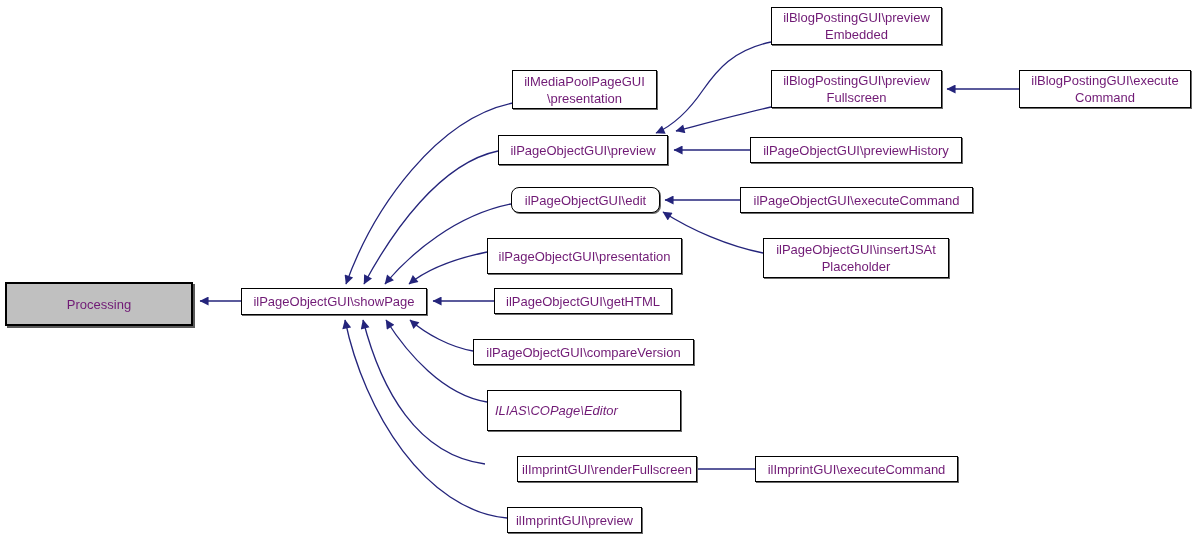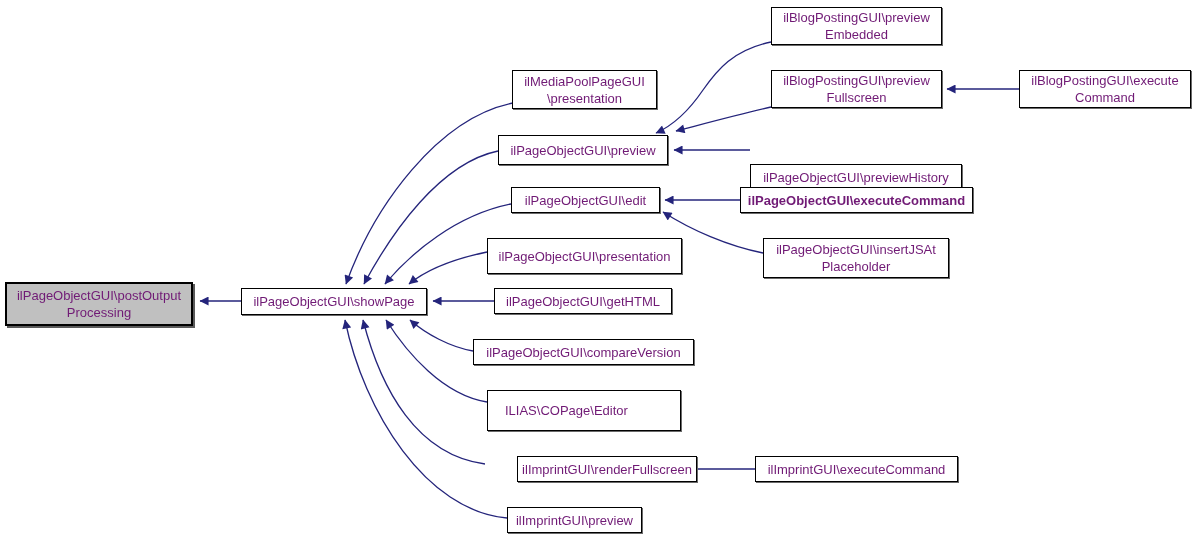--- a/index.html
+++ b/index.html
@@ -14,21 +14,21 @@
   #edges path.edge{fill:none;stroke:var(--edge);stroke-width:1.3px;}
   #arrowhead path{fill:var(--edge);}
   .node{
     position:absolute;box-sizing:border-box;
     display:flex;flex-direction:column;align-items:center;justify-content:center;
     background:var(--node-fill);border:1px solid var(--border);
     box-shadow:1px 1px 0 #6a6a6a;
     font-size:13px;line-height:17px;color:#701a75;text-align:center;white-space:nowrap;
   }
   .node.root{background:var(--root-fill);border-width:2px;box-shadow:2px 2px 0 #5a5a5a;}
-  .node.left-align{align-items:flex-start;text-align:left;padding-left:17px;}
+  .node.left-align{align-items:flex-start;text-align:left;padding-left:7px;font-style:italic;}
 </style>
 </head>
 <body>
 
 <div id="canvas">
 
   <svg id="edges" viewBox="0 0 1197 539" xmlns="http://www.w3.org/2000/svg">
     <defs>
       <marker id="arrowhead" viewBox="0 0 10 10" markerWidth="13" markerHeight="9" refX="9.5" refY="5" orient="auto" markerUnits="userSpaceOnUse">
         <path d="M0,0 L10,5 L0,10 z"></path>
@@ -47,21 +47,20 @@
     <path class="edge" marker-end="url(#arrowhead)" d="M771,42 C733,50 717,70 703,90 C688,112 674,125 656,133"></path>
     <path class="edge" marker-end="url(#arrowhead)" d="M771,107 C740,114 703,124 676,131"></path>
     <path class="edge" marker-end="url(#arrowhead)" d="M750,150 L674,150"></path>
     <path class="edge" marker-end="url(#arrowhead)" d="M740,200 L665,200"></path>
     <path class="edge" marker-end="url(#arrowhead)" d="M763,253 C728,246 691,230 663,212"></path>
     <path class="edge" marker-end="url(#arrowhead)" d="M1019,89 L947,89"></path>
     <path class="edge" marker-end="url(#arrowhead)" d="M755,469 L670,469"></path>
   </svg>
 
   <div class="node root" style="left:5px;top:282px;width:188px;height:44px;">
-    <span>ilPageObjectGUI\postOutput</span>
     <span>Processing</span>
   </div>
 
   <div class="node" style="left:241px;top:288px;width:186px;height:27px;">
     <span>ilPageObjectGUI\showPage</span>
   </div>
 
   <div class="node" style="left:512px;top:70px;width:145px;height:39px;">
     <span>ilMediaPoolPageGUI</span>
     <span>\presentation</span>
@@ -79,29 +78,29 @@
   <div class="node" style="left:771px;top:70px;width:171px;height:38px;">
     <span>ilBlogPostingGUI\preview</span>
     <span>Fullscreen</span>
   </div>
 
   <div class="node" style="left:1019px;top:70px;width:172px;height:38px;">
     <span>ilBlogPostingGUI\execute</span>
     <span>Command</span>
   </div>
 
-  <div class="node" style="left:750px;top:137px;width:212px;height:26px;margin-top:27px;">
+  <div class="node" style="left:750px;top:137px;width:212px;height:26px;">
     <span>ilPageObjectGUI\previewHistory</span>
   </div>
 
-  <div class="node" style="left:511px;top:187px;width:149px;height:26px;">
+  <div class="node" style="left:511px;top:187px;width:149px;height:26px;border-radius:8px;">
     <span>ilPageObjectGUI\edit</span>
   </div>
 
-  <div class="node" style="left:740px;top:187px;width:233px;height:26px;font-weight:bold;">
+  <div class="node" style="left:740px;top:187px;width:233px;height:26px;">
     <span>ilPageObjectGUI\executeCommand</span>
   </div>
 
   <div class="node" style="left:763px;top:238px;width:186px;height:40px;">
     <span>ilPageObjectGUI\insertJSAt</span>
     <span>Placeholder</span>
   </div>
 
   <div class="node" style="left:487px;top:238px;width:195px;height:36px;">
     <span>ilPageObjectGUI\presentation</span>

